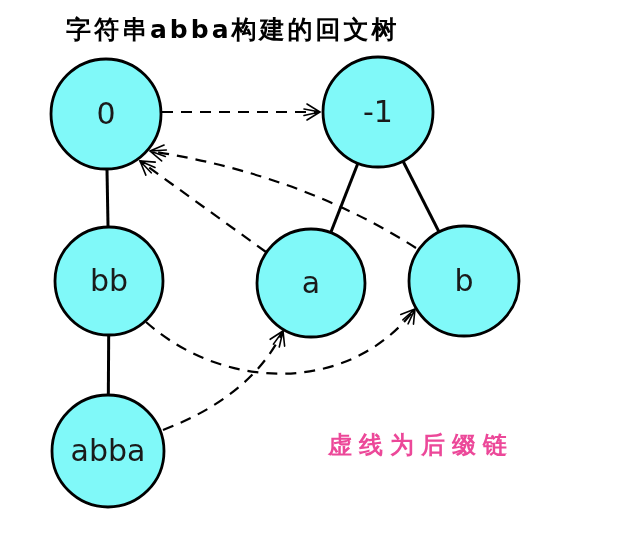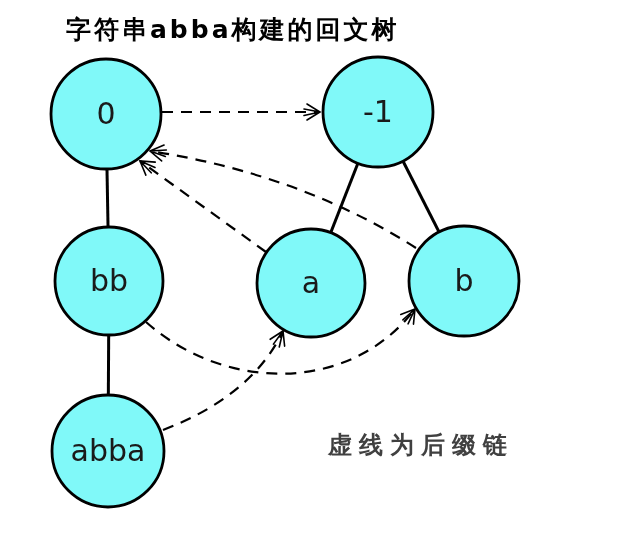--- a/index.html
+++ b/index.html
@@ -27,21 +27,21 @@
     color: #000000;
     white-space: nowrap;
   }
   .legend {
     position: absolute;
     left: 328px;
     top: 429px;
     font-size: 24px;
     font-weight: 600;
     letter-spacing: 7px;
-    color: #404040;
+    color: #ec4899;
     white-space: nowrap;
   }
   svg.diagram {
     position: absolute;
     left: 0;
     top: 0;
   }
   .solid-edge {
     stroke: #000000;
     stroke-width: 3;

